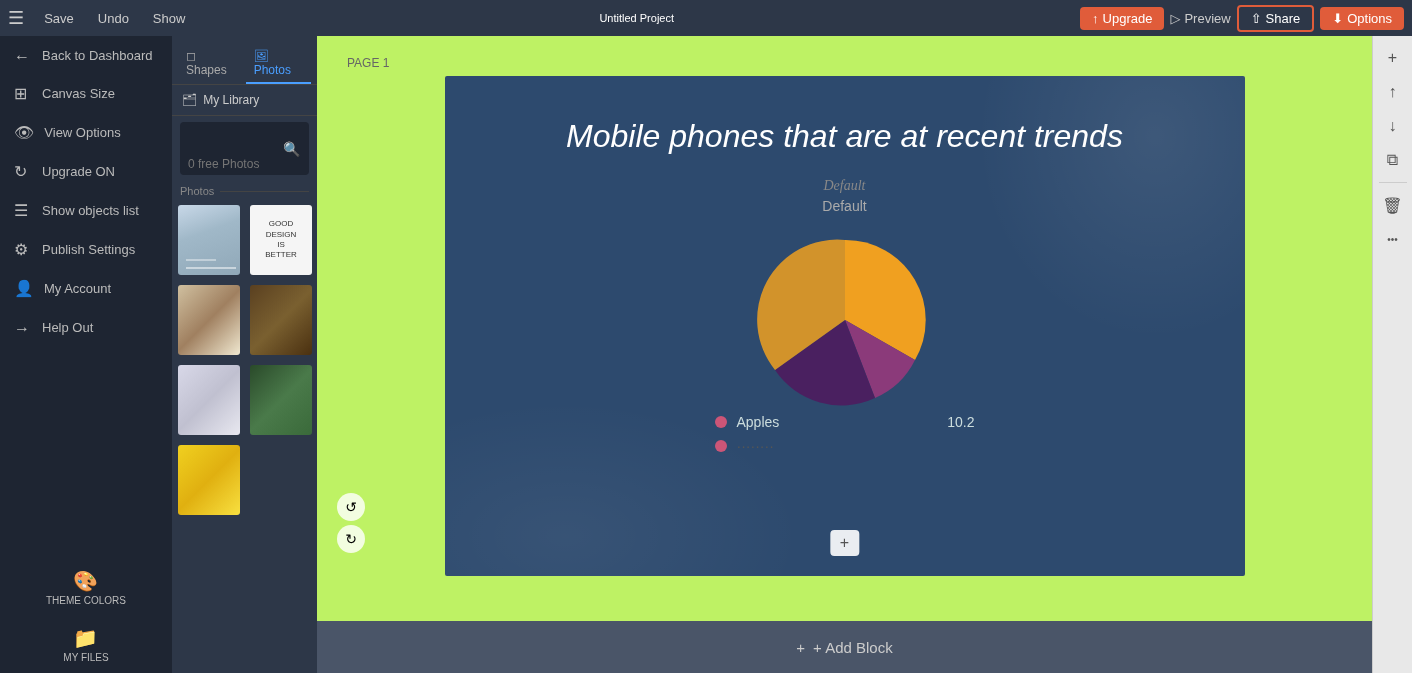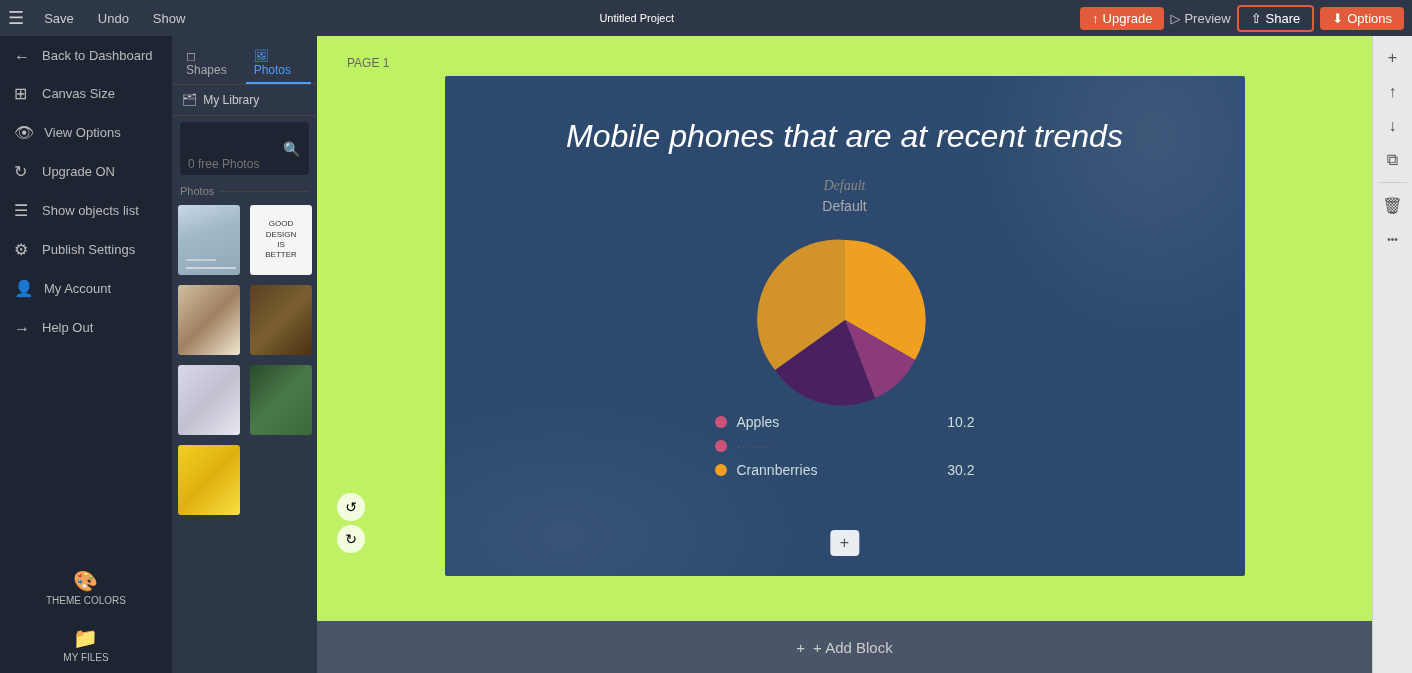--- a/index.html
+++ b/index.html
@@ -530,25 +530,20 @@
                 <div class="legend-item">
                   <div class="legend-dot" style="background:#cc5577;"></div>
                   <span class="legend-name">Apples</span>
                   <span class="legend-value">10.2</span>
                 </div>
                 <div class="legend-item">
                   <div class="legend-dot" style="background:#cc5577;"></div>
                   <span class="legend-name" style="color:#555;">········</span>
                   <span class="legend-value"></span>
                 </div>
-                <div class="legend-item">
-                  <div class="legend-dot" style="background:#f0a020;"></div>
-                  <span class="legend-name">Crannberries</span>
-                  <span class="legend-value">30.2</span>
-                </div>
               </div>
             </div>
           </div>
         </div>
 
         <div class="slide-nav">
           <button class="slide-nav-btn">+</button>
         </div>
       </div>
 

